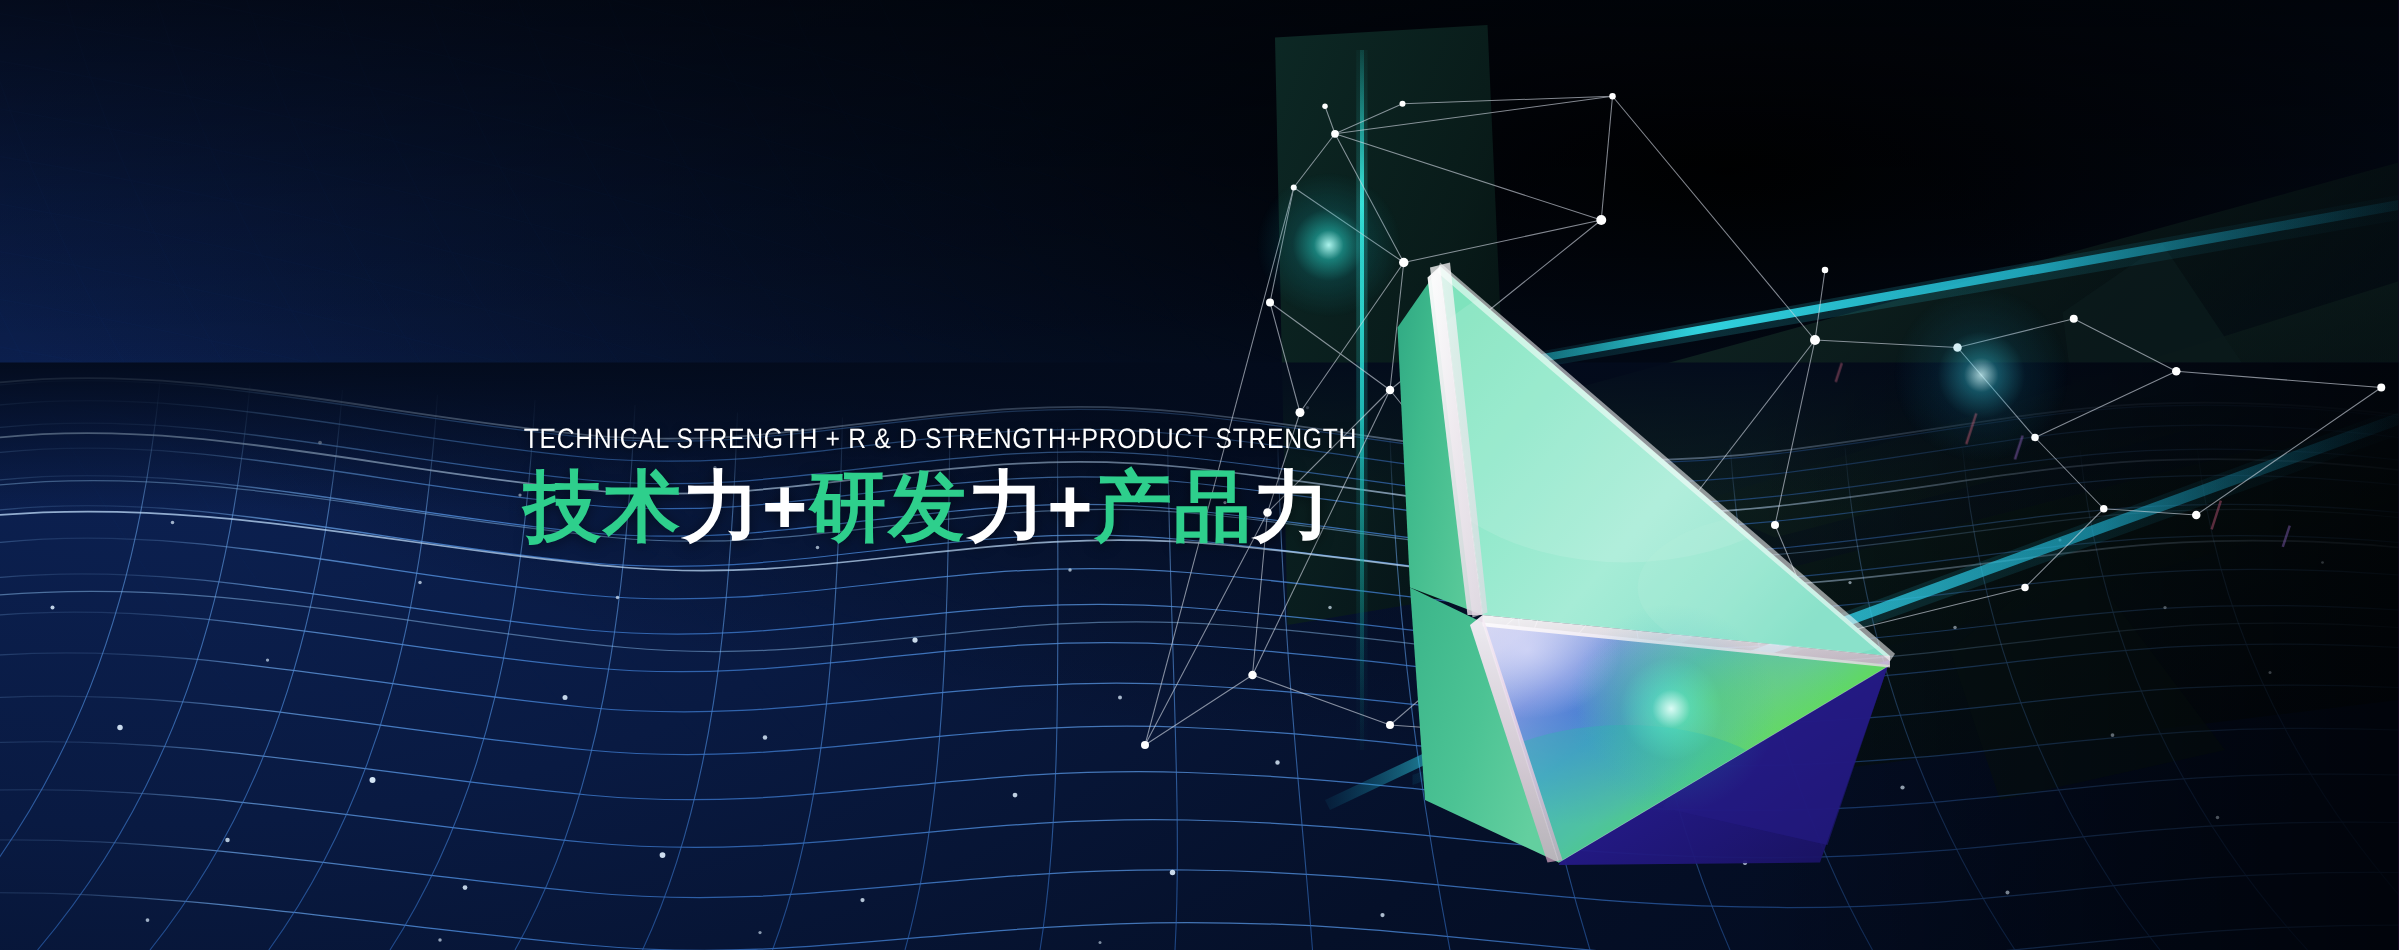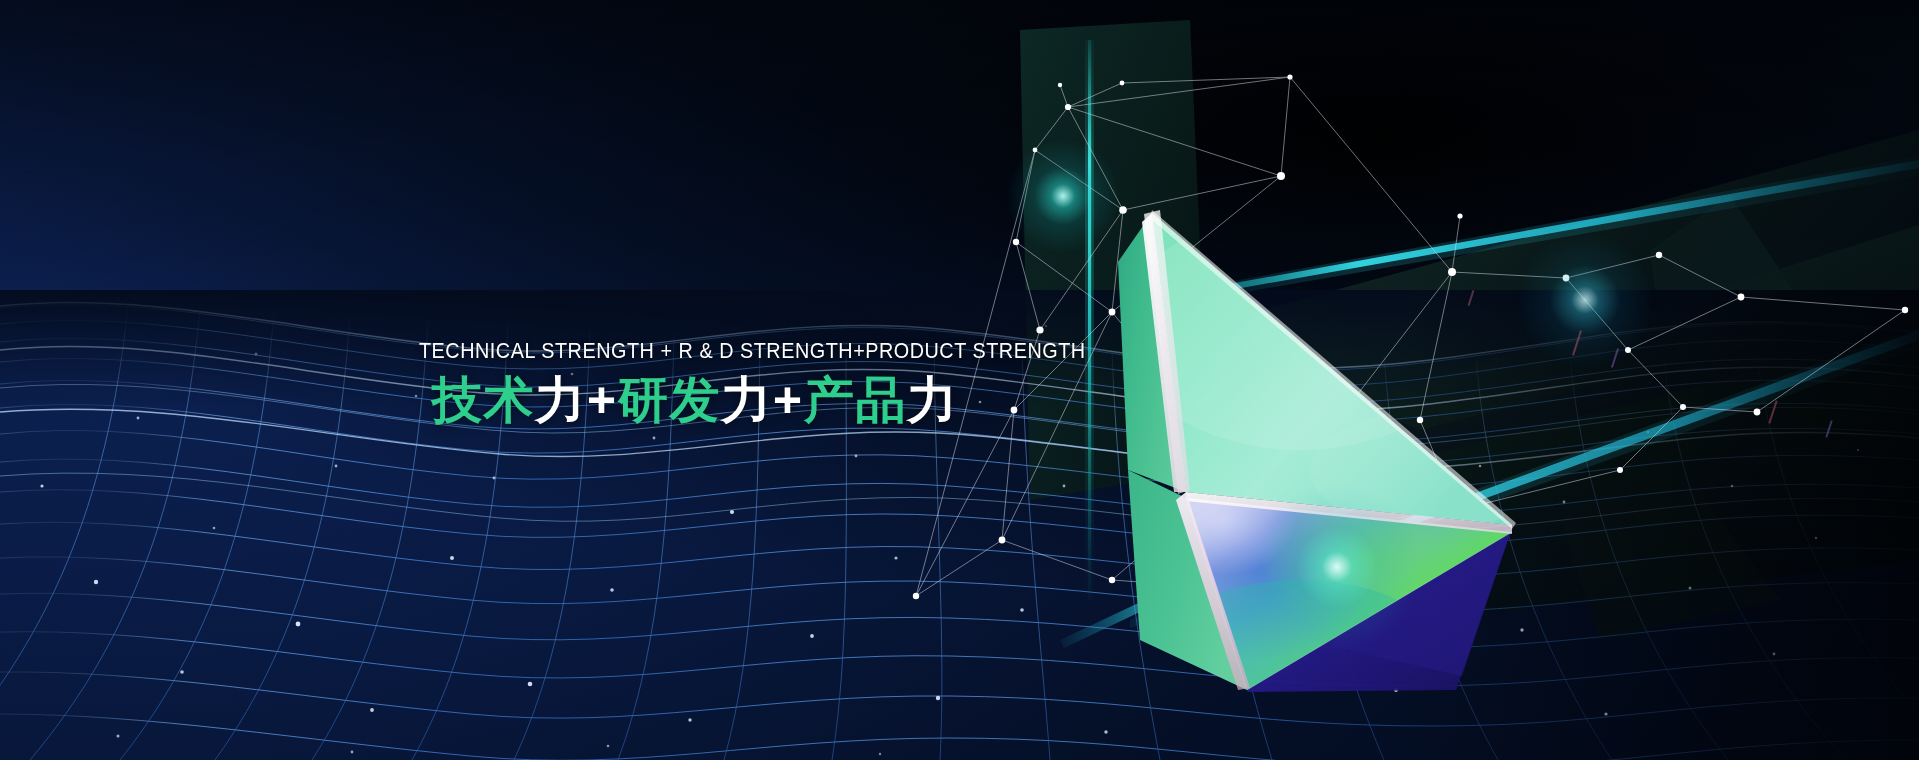--- a/index.html
+++ b/index.html
@@ -108,23 +108,23 @@
     letter-spacing: 0.6px;
     color: #ffffff;
     white-space: nowrap;
     margin: 0 0 9px 0;
     font-weight: 400;
     transform: scaleX(0.88);
     transform-origin: left center;
     text-shadow: 0 1px 6px rgba(0,0,0,0.55);
   }
   .headline {
-    margin: 13px;
-    font-family: Liberation Mono, monospace;
-    font-size: 50px;
+    margin: 0;
+    font-family: Liberation Sans, sans-serif;
+    font-size: 62px;
     font-weight: 700;
     letter-spacing: 1.5px;
     line-height: 1.06;
     white-space: nowrap;
     text-shadow: 0 2px 10px rgba(0,0,0,0.5);
   }
   .hl-green { color: #2ecf8c; }
   .hl-white { color: #ffffff; }
 </style>
 </head>

